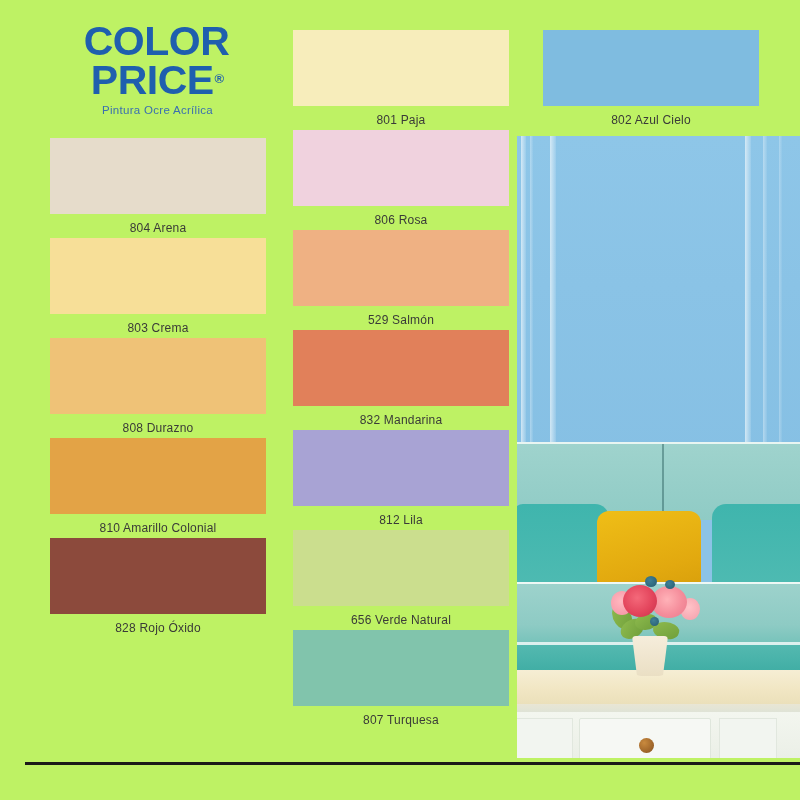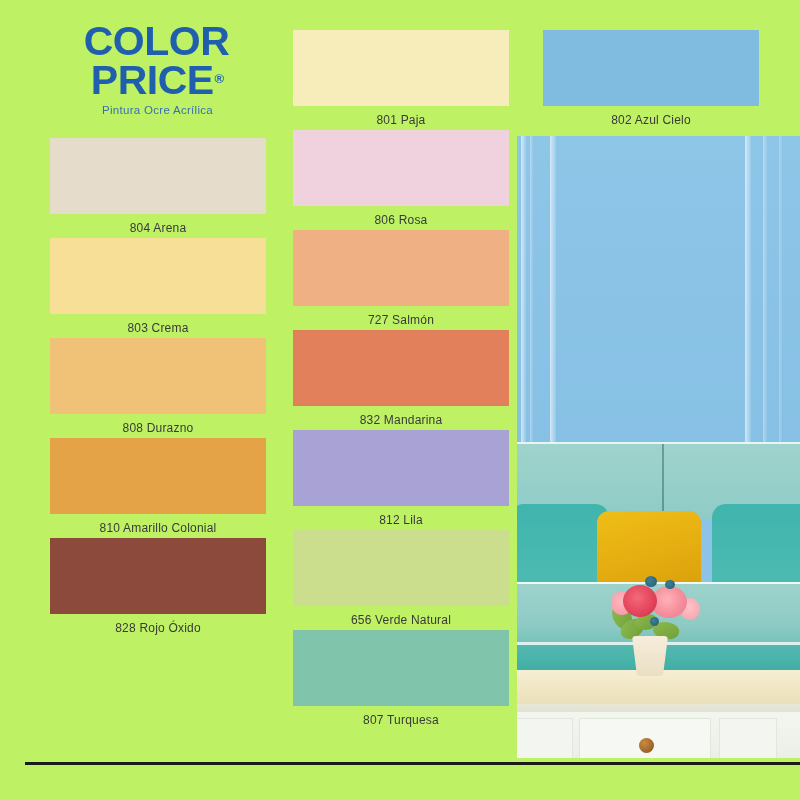--- a/index.html
+++ b/index.html
@@ -336,21 +336,21 @@
       <div class="swatch-label">801 Paja</div>
     </div>
 
     <div class="swatch-cell">
       <div class="swatch-chip" style="background:#F0D2DE"></div>
       <div class="swatch-label">806 Rosa</div>
     </div>
 
     <div class="swatch-cell">
       <div class="swatch-chip" style="background:#EFB183"></div>
-      <div class="swatch-label">727 Salmón</div>
+      <div class="swatch-label">529 Salmón</div>
     </div>
 
     <div class="swatch-cell">
       <div class="swatch-chip" style="background:#E1805A"></div>
       <div class="swatch-label">832 Mandarina</div>
     </div>
 
     <div class="swatch-cell">
       <div class="swatch-chip" style="background:#A8A3D4"></div>
       <div class="swatch-label">812 Lila</div>

